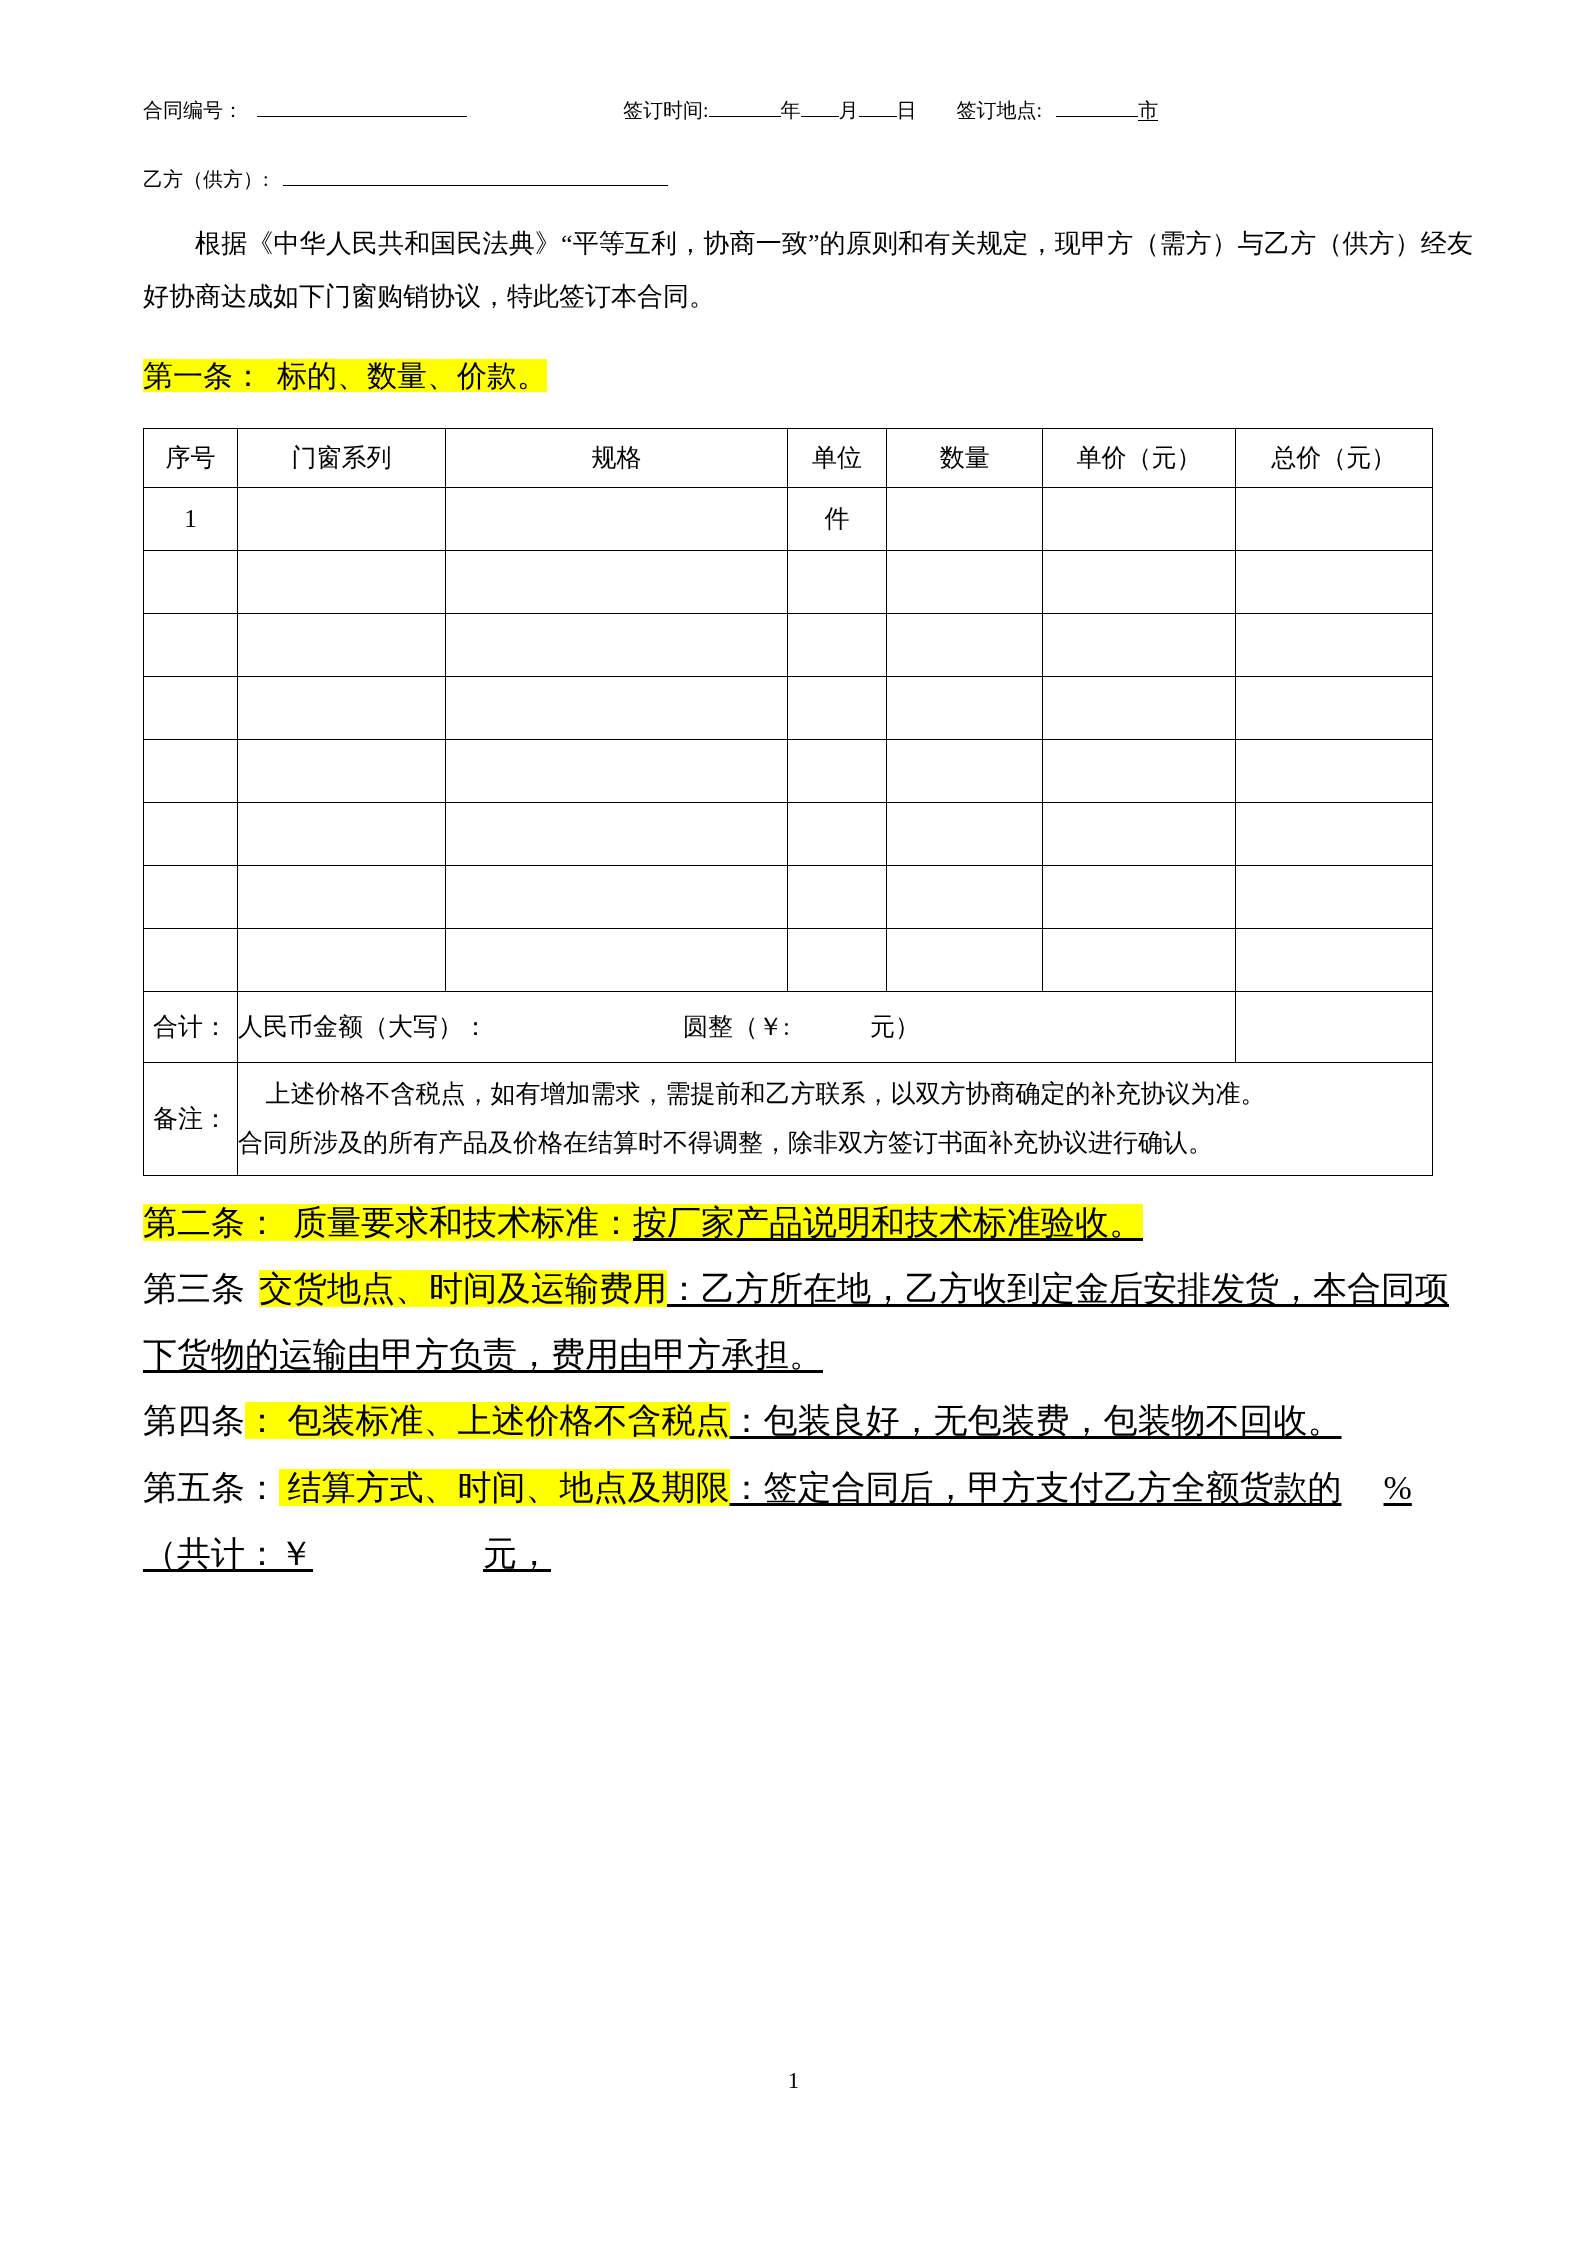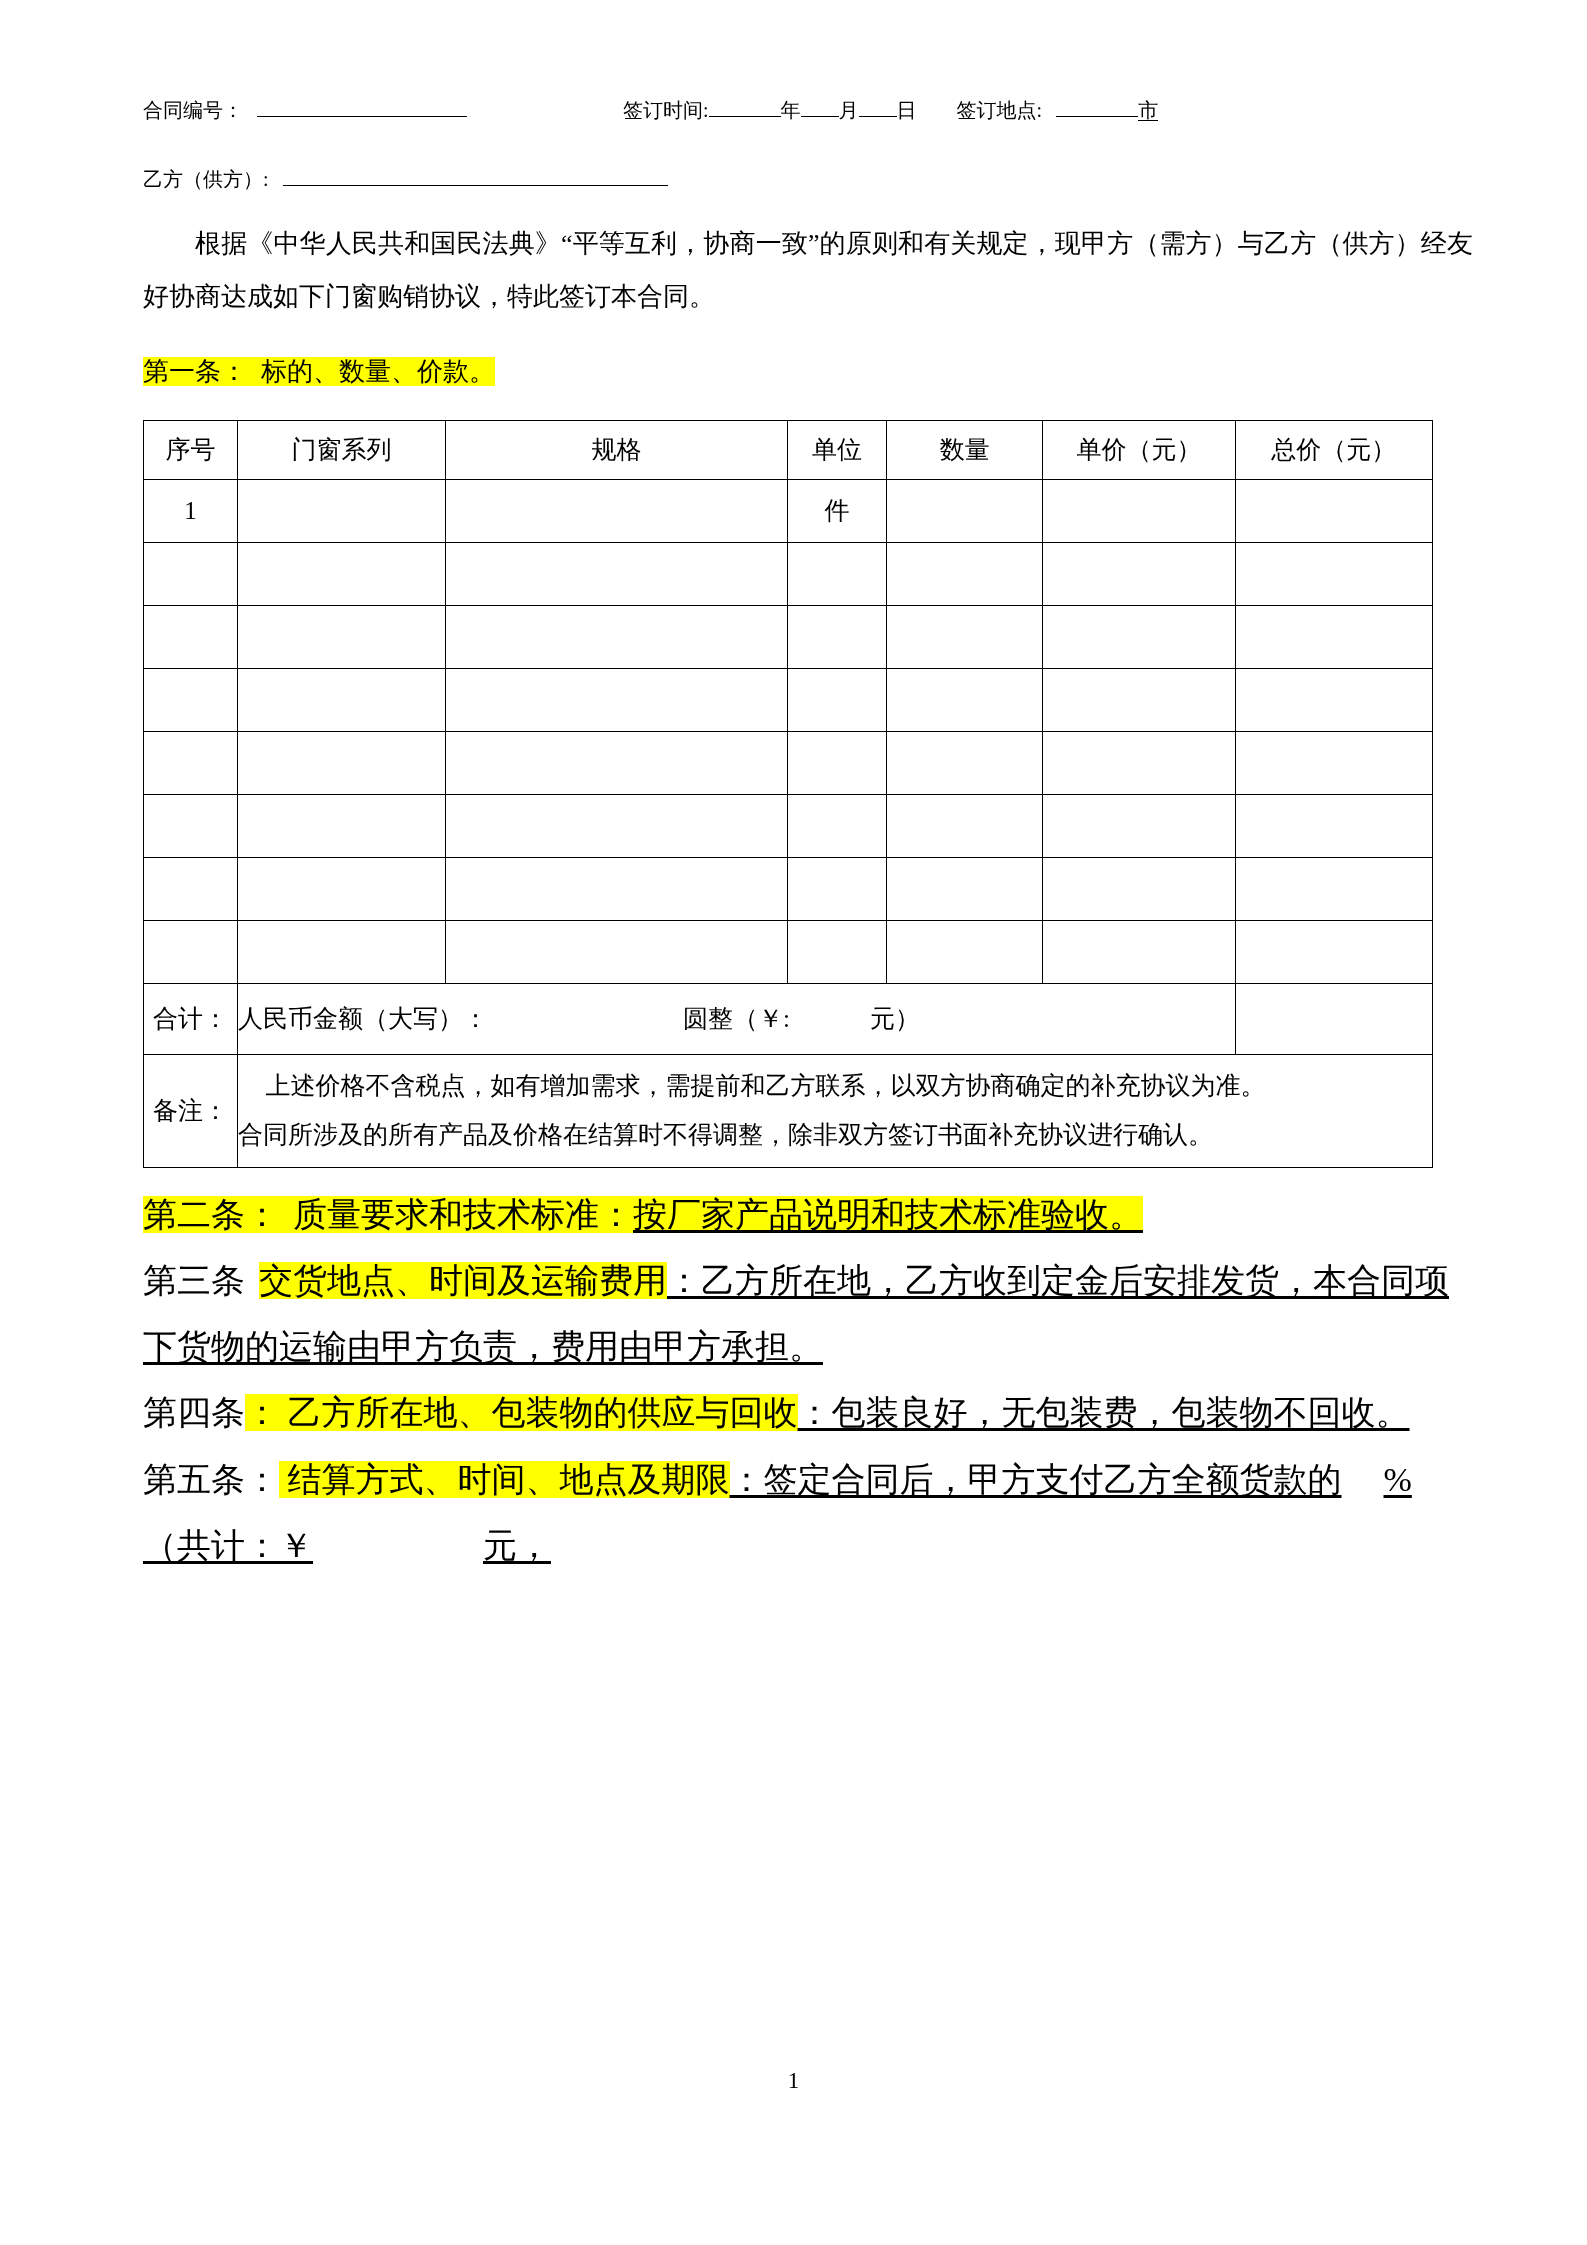--- a/index.html
+++ b/index.html
@@ -73,21 +73,21 @@
     font-size: 26px;
     line-height: 2.05;
     text-align: justify;
     text-justify: inter-ideograph;
     margin-top: 28px;
     text-indent: 2em;
   }
 
   
   .clause {
-    font-size: 26px;
+    font-size: 30px;
     line-height: 2.0;
     margin-top: 6px;
     text-align: justify;
     text-justify: inter-ideograph;
   }
   .hl { background: #ffff00; }
   .und { text-decoration: underline; text-underline-offset: 4px; }
 
   .clause-1 { margin-top: 22px; }
 
@@ -296,21 +296,21 @@
 
       <div class="clause-line">
         <span class="hl"><span>第二条：</span><span class="gap-sm"></span><span>质量要求和技术标准：</span><span class="und">按厂家产品说明和技术标准验收。</span></span>
       </div>
 
       <div class="clause-line">
         <span>第三条</span><span class="gap-sm"></span><span class="hl">交货地点、时间及运输费用</span><span class="und">：乙方所在地，乙方收到定金后安排发货，本合同项下货物的运输由甲方负责，费用由甲方承担。</span>
       </div>
 
       <div class="clause-line">
-        <span>第四条</span><span class="hl">：  乙方所在地、包装物的供应与回收</span><span class="und">：包装良好，无包装费，包装物不回收。</span>
+        <span>第四条</span><span class="hl">：  包装标准、上述价格不含税点</span><span class="und">：包装良好，无包装费，包装物不回收。</span>
       </div>
 
       <div class="clause-line">
         <span>第五条：</span><span class="hl"> 结算方式、时间、地点及期限</span><span class="und">：签定合同后，甲方支付乙方全额货款的</span><span class="und" style="display:inline-block;width:42px"></span><span class="und">%（共计：￥</span><span class="und" style="display:inline-block;width:170px"></span><span class="und">元，</span>
       </div>
 
     </div>
 
   </div>
 

